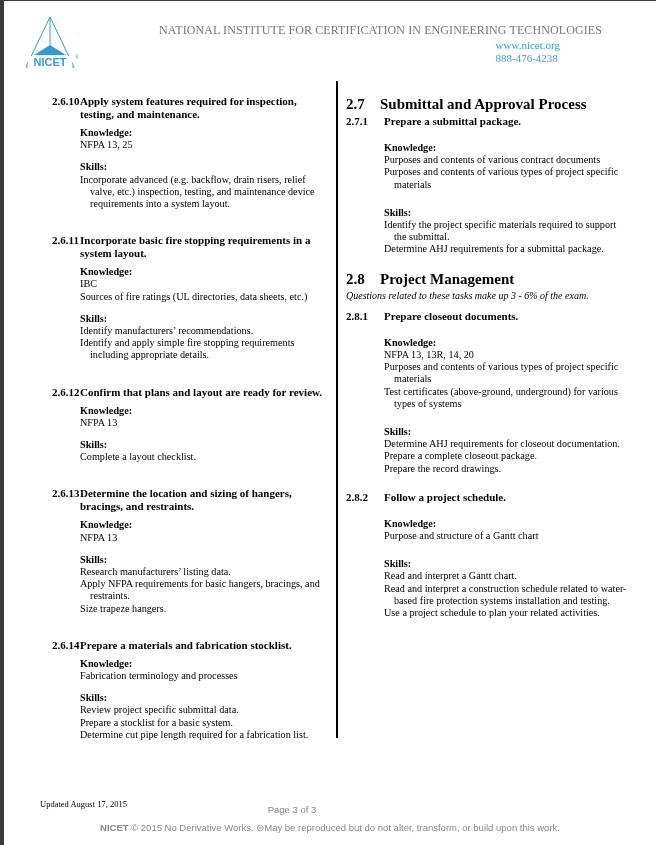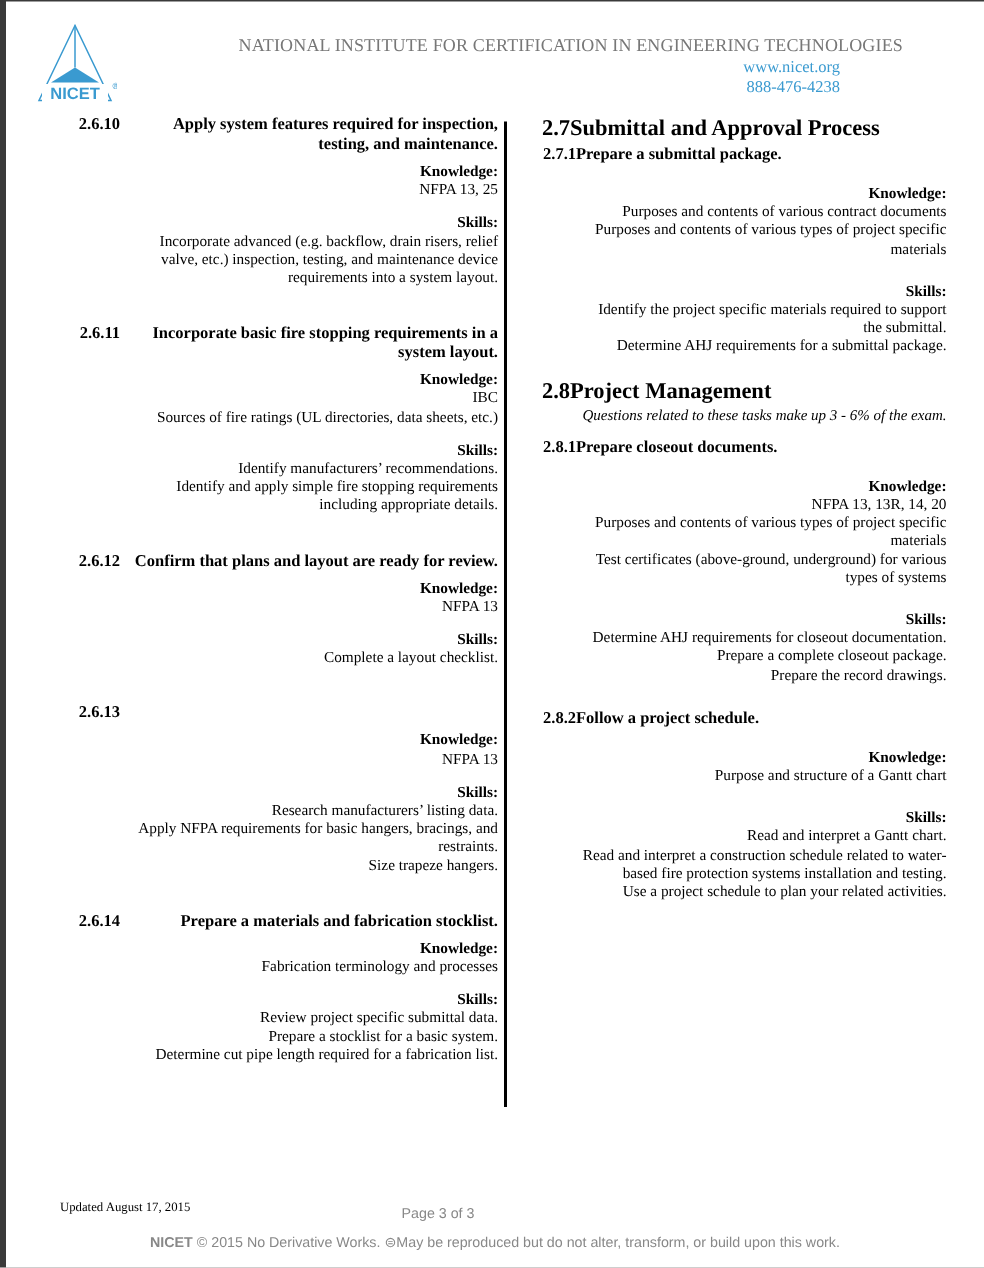--- a/index.html
+++ b/index.html
@@ -1,21 +1,21 @@
 <!DOCTYPE html>
 <html><head>
 <meta charset="utf-8">
 <style>
   html, body { margin:0; padding:0; }
   body { width:656px; height:845px; background:#3a3a3a; position:relative; overflow:hidden; font-family:"Liberation Serif", serif; color:#000; }
   .page { position:absolute; left:4px; top:1px; width:652px; height:844px; background:#fff; }
   .logo { position:absolute; left:18px; top:14px; width:56px; height:56px; }
   .org { position:absolute; left:116px; top:22px; font-size:12px; color:#777; letter-spacing:0.1px;margin-left:39px; }
-  .web { position:absolute; right:96px; top:38px; text-align:right; font-size:11px; color:#3a9ad0; line-height:12.5px; }
-  .col { position:absolute; top:76px; font-size:10.2px; line-height:12.2px;text-align:right; }
+  .web { position:absolute; right:96px; top:38px; text-align:left; font-size:11px; color:#3a9ad0; line-height:12.5px; }
+  .col { position:absolute; top:94px; font-size:10.2px; line-height:12.2px; }
   .left { left:48px; width:280px; }
   .right { left:342px; width:285px; }
   .divider { position:absolute; left:332px; top:80px; width:1.5px; height:657px; background:#000; }
   .task { margin-bottom:14px; }
   .task-h { display:flex; font-weight:bold; font-size:11px; line-height:13px; }
   .task-num { width:28px; flex:none; }
   .task-title { flex:1; }
   .body { margin-left:28px; margin-top:6px; }
   .lbl { font-weight:bold; margin-top:6px; }
   .item { padding-left:10px; text-indent:-10px; }
@@ -95,20 +95,21 @@
         <div class="item">NFPA 13</div>
         <div class="lbl" style="margin-top:10px">Skills:</div>
         <div class="item">Complete a layout checklist.</div>
       </div>
     </div>
     <div class="gap"></div>
 
     <div class="task">
       <div class="task-h">
           <span class="task-num">2.6.13</span>
+          <span class="task-title">Determine the location and sizing of hangers, bracings, and restraints.</span>
         </div>
       <div class="body">
         <div class="lbl">Knowledge:</div>
         <div class="item">NFPA 13</div>
         <div class="lbl" style="margin-top:10px">Skills:</div>
         <div class="item">Research manufacturers’ listing data.</div>
         <div class="item">Apply NFPA requirements for basic hangers, bracings, and restraints.</div>
         <div class="item">Size trapeze hangers.</div>
       </div>
     </div>

